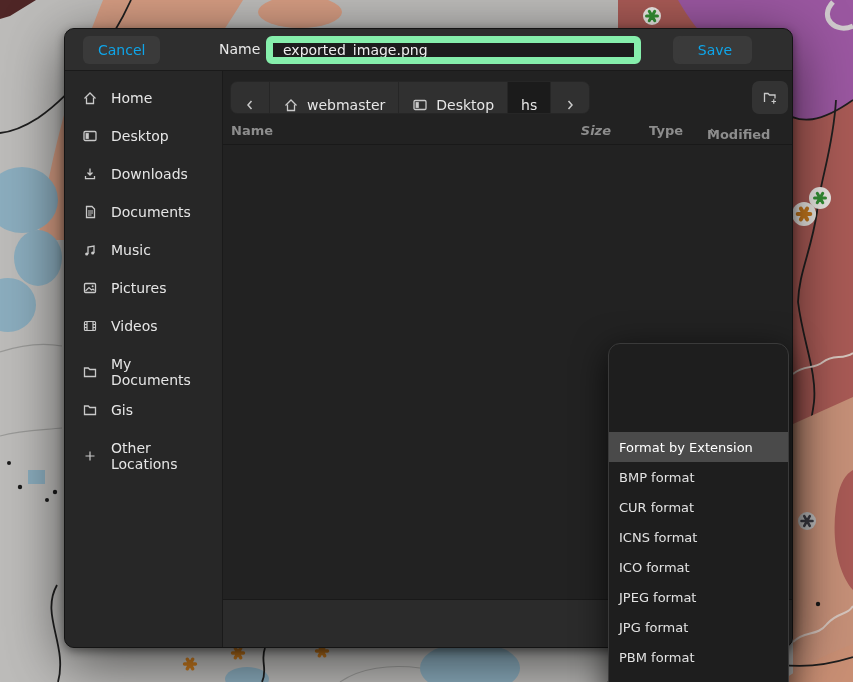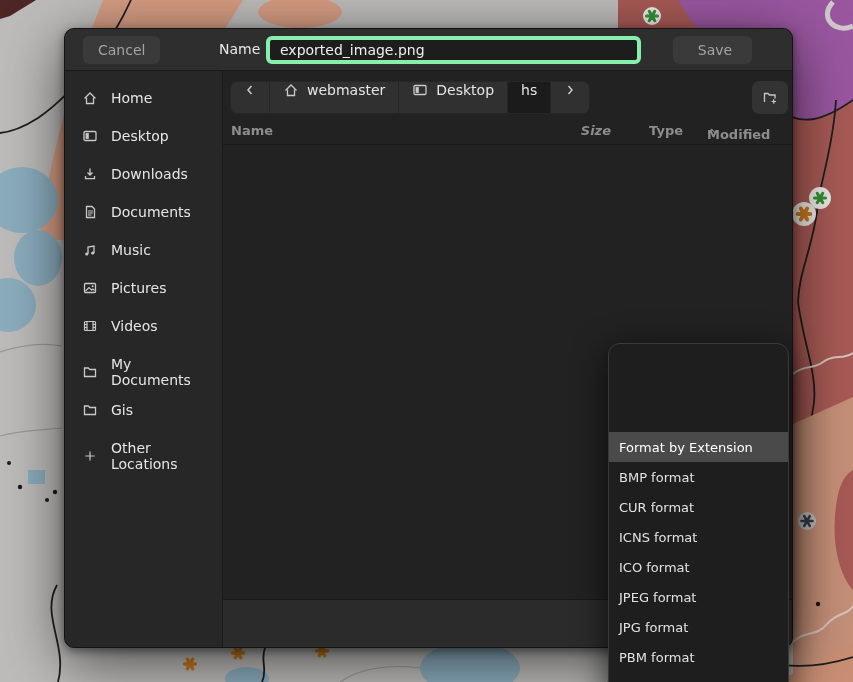--- a/index.html
+++ b/index.html
@@ -36,45 +36,45 @@
   use.mk-orange{stroke:var(--marker-orange);stroke-width:3.4;}
   use.mk-dark{stroke:#3c3c44;stroke-width:2.6;}
 
   
   .dialog{position:absolute;left:64px;top:28px;width:729px;height:620px;z-index:2;
     background:var(--dialog-bg);border:1px solid #141414;border-radius:10px;
     box-shadow:0 14px 60px rgba(0,0,0,.62),0 3px 10px rgba(0,0,0,.45);
     display:flex;flex-direction:column;overflow:hidden;color:#e8e8e8;}
   .headerbar{height:42px;flex:0 0 42px;background:var(--header-bg);
     border-bottom:1px solid #1a1a1a;position:relative;}
-  .gbtn{background:var(--button-bg);border:none;border-radius:6px;color:#a3a3a3;
+  .gbtn{background:var(--button-bg);border:none;border-radius:6px;color:#0ea5e9;
     font-family:inherit;font-size:14px;display:flex;align-items:center;justify-content:center;
     cursor:default;}
   .btn-cancel{position:absolute;left:18px;top:7px;height:28px;padding:0 15px;}
   .name-label{position:absolute;left:154px;top:12px;font-size:14px;color:#e8e8e8;}
   .name-entry{position:absolute;left:201px;top:7px;width:375px;height:28px;
-    background:var(--entry-bg);border:4px solid #86efac;border-radius:6px;color:#efefef;
+    background:var(--entry-bg);border:7px solid #86efac;border-radius:6px;color:#efefef;
     font-family:inherit;font-size:14px;padding:0 10px;outline:none;}
   .btn-search{position:absolute;left:608px;top:7px;width:29px;height:28px;}
   .btn-save{position:absolute;left:613px;top:7px;width:74px;height:28px;}
 
   .body-row{flex:1;display:flex;min-height:0;}
   .sidebar{width:158px;flex:0 0 158px;background:var(--sidebar-bg);
     border-right:1px solid #1a1a1a;padding-top:8px;}
   .place{height:38px;display:flex;align-items:center;gap:13px;padding:0 17px;
     font-size:14px;color:#e6e6e6;border-radius:6px;}
   .group-gap{height:8px;}
   .icon16{width:16px;height:16px;color:#c9c9c9;display:inline-flex;flex:0 0 16px;}
   .icon16 svg{width:16px;height:16px;}
 
   .main{flex:1;display:flex;flex-direction:column;background:var(--list-bg);min-width:0;}
   .pathrow{height:48px;flex:0 0 48px;position:relative;}
   .breadcrumb{position:absolute;left:7px;top:10px;height:33px;display:flex;align-items:stretch;
     background:var(--pathbar-bg);border:1px solid #262626;border-radius:7px;overflow:hidden;}
-  .crumb{display:flex;align-items:flex-start;gap:8px;padding:0 13px;font-size:14px;color:#e6e6e6;
+  .crumb{display:flex;align-items:flex-end;gap:8px;padding:0 13px;font-size:14px;color:#e6e6e6;
     border-right:1px solid #262626;}
   .crumb:last-child{border-right:none;}
   .crumb.nav{padding:0 11px;color:#b2b2b2;}
   .crumb.current{background:var(--pathbar-current-bg);}
   .btn-newfolder{position:absolute;right:4px;top:10px;width:36px;height:33px;border-radius:7px;
     background:#333333;}
   .colheaders{height:26px;flex:0 0 26px;position:relative;border-bottom:1px solid #191919;
     font-size:13px;font-weight:bold;color:#8d8d8d;}
   .colheaders span{position:absolute;top:4px;}
   .col-name{left:8px;}

